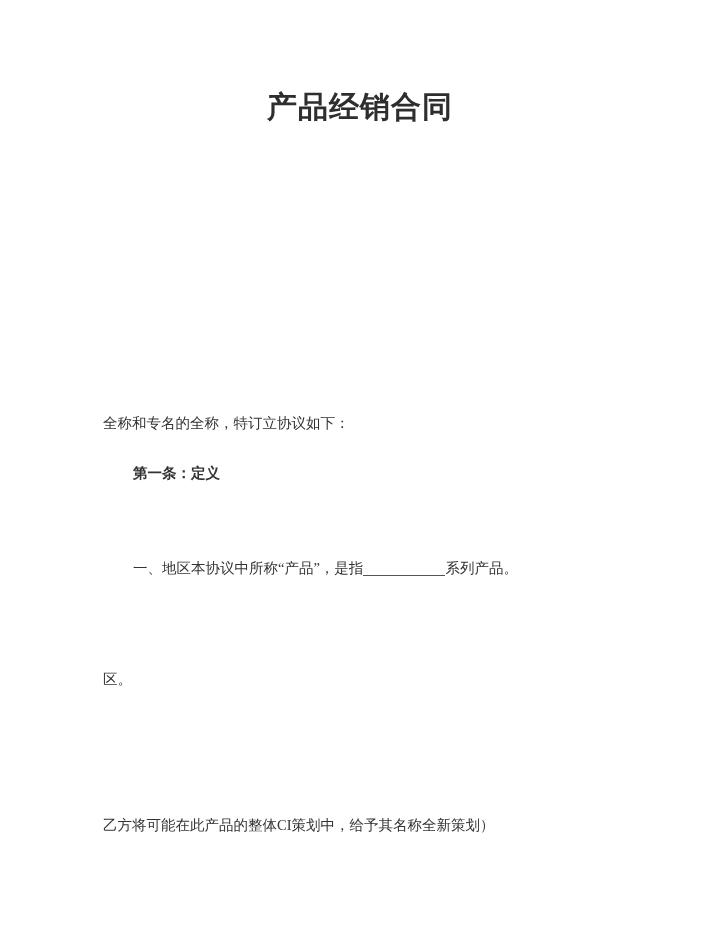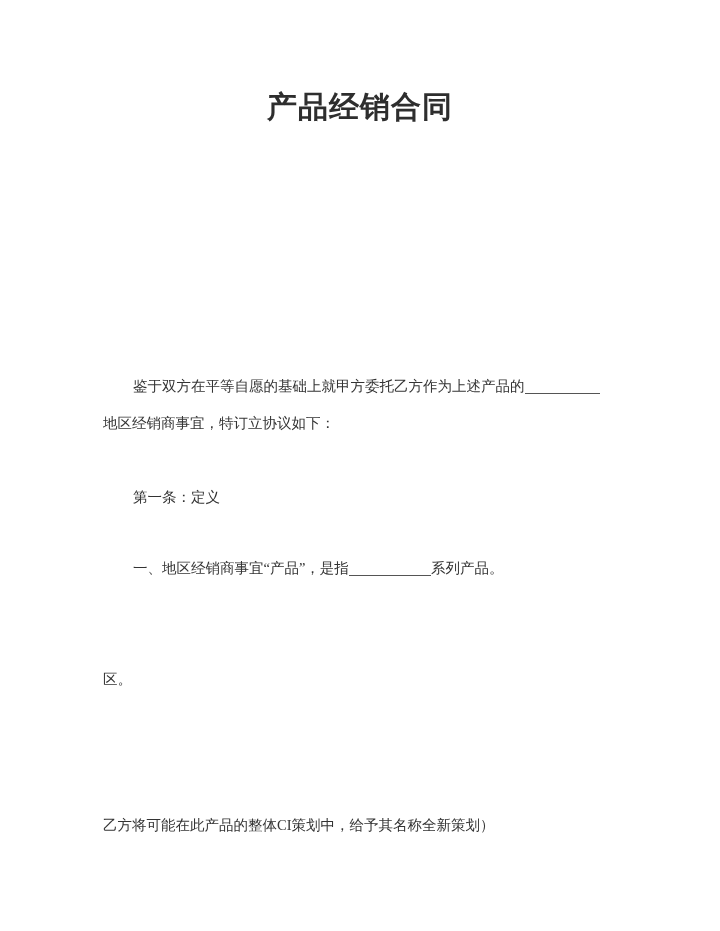--- a/index.html
+++ b/index.html
@@ -39,35 +39,34 @@
     height: 12px;
     border-bottom: 1px solid #555555;
     vertical-align: -3px;
   }
   .seg-gap { display: inline-block; height: 1px; }
 
   .party-a  { top: 222px; left: 133px; }
   .party-b  { top: 293px; left: 133px; }
   .pre-1    { top: 368px; left: 133px; }
   .pre-2    { top: 405px; left: 103px; }
-  .heading  { top: 479px; left: 133px; }
+  .heading  { top: 455px; left: 133px; font-weight: bold; }
   .item1    { top: 550px; left: 133px; }
   .item2-1  { top: 624px; left: 133px; }
   .item2-2  { top: 661px; left: 103px; }
   .item3-1  { top: 733px; left: 133px; }
   .item3-2  { top: 770px; left: 103px; }
   .item3-3  { top: 807px; left: 103px; }
 </style>
 </head>
 <body>
 
 <div class="page">
 
   <div class="doc-title">产品经销合同</div>
 
-  <div class="line pre-1"><span class="seg-text">鉴于双方在平等自愿的基础上就甲方委托乙方作为上述产品的</span><span class="seg-blank" style="width: 75px;"></span></div>
-  <div class="line pre-2"><span class="seg-text">地区经销商事宜，特订立协议如下：</span></div>
+  <div class="line pre-2"><span class="seg-text">全称和专名的全称，特订立协议如下：</span></div>
   <div class="line heading"><span class="seg-text">第一条：定义</span></div>
-  <div class="line item1"><span class="seg-text">一、地区经销商事宜“产品”，是指</span><span class="seg-blank" style="width: 82px;"></span><span class="seg-text">系列产品。</span></div>
+  <div class="line item1"><span class="seg-text">一、地区本协议中所称“产品”，是指</span><span class="seg-blank" style="width: 82px;"></span><span class="seg-text">系列产品。</span></div>
   <div class="line item2-2"><span class="seg-text">区。</span></div>
   <div class="line item3-3"><span class="seg-text">乙方将可能在此产品的整体CI策划中，给予其名称全新策划）</span></div>
 
 </div>
 
 </body></html>

